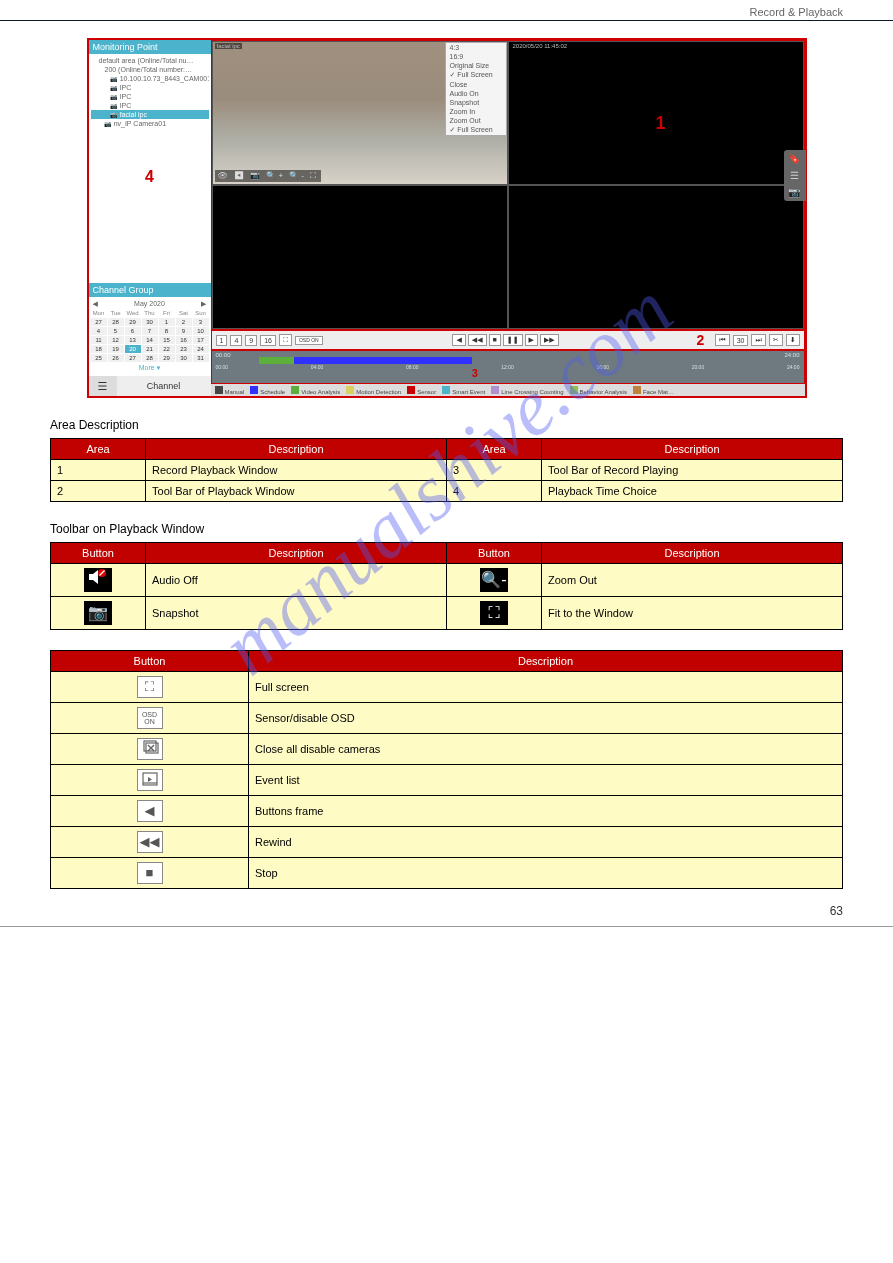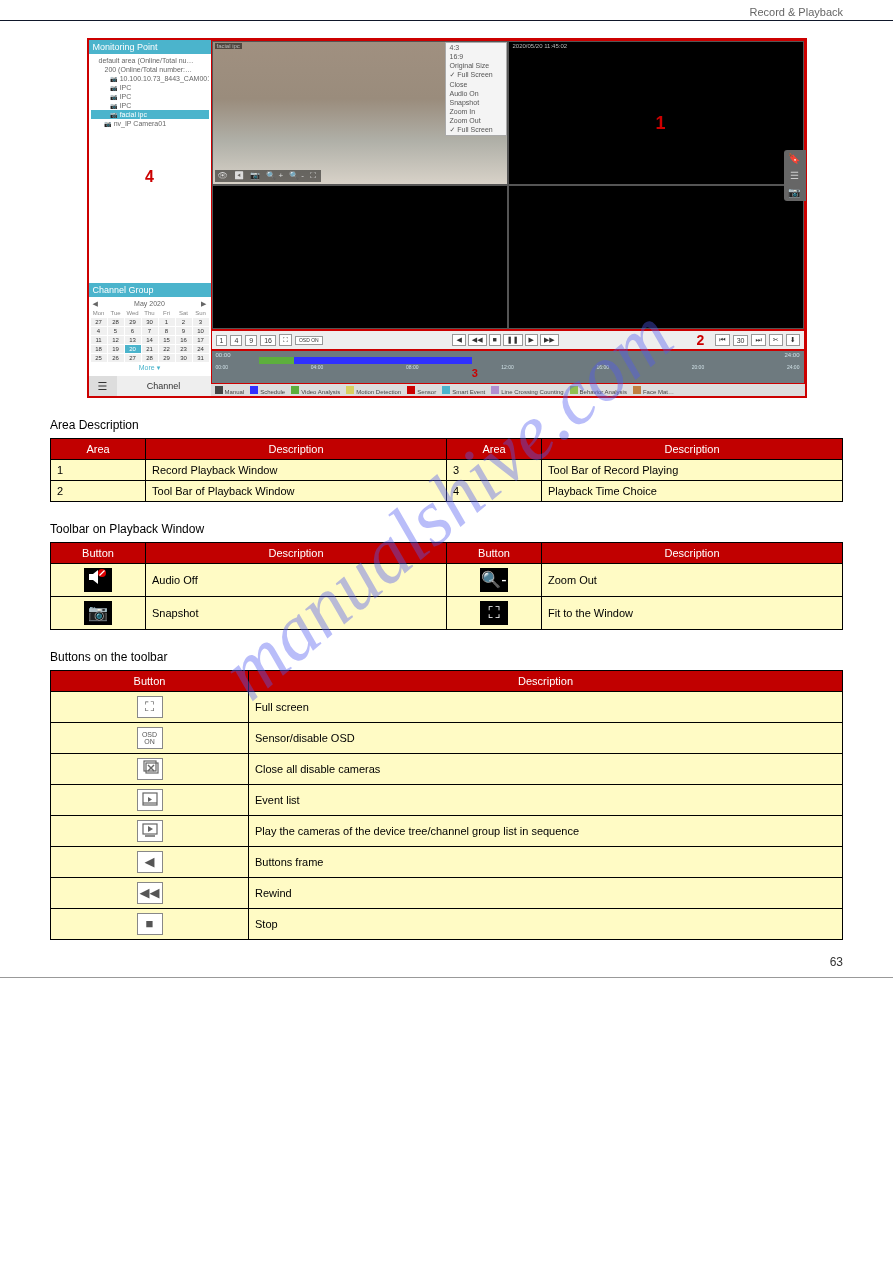--- a/index.html
+++ b/index.html
@@ -304,21 +304,20 @@
       </tr>
       <tr>
         <td class="icon-cell"><span class="icn-dark">📷</span></td>
         <td>Snapshot</td>
         <td class="icon-cell"><span class="icn-dark">⛶</span></td>
         <td>Fit to the Window</td>
       </tr>
     </tbody>
   </table>
 
-  <div class="caption">Buttons on the toolbar</div>
 
   <table class="dt">
     <colgroup>
         <col style="width:25%">
         <col style="width:75%">
       </colgroup>
     <thead>
         <tr>
       <th>Button</th>
       <th>Description</th>
@@ -345,28 +344,20 @@
       </tr>
       <tr>
         <td class="icon-cell"><span class="icn-sm"><svg width="20" height="18" viewBox="0 0 20 18">
                 <rect x="3" y="3" width="14" height="12" fill="none" stroke="#666" stroke-width="1.2"></rect>
                 <polygon points="8,7 8,12 12,9.5" fill="#666"></polygon>
                 <line x1="3" y1="13" x2="17" y2="13" stroke="#666" stroke-width="1.2"></line>
               </svg></span></td>
         <td>Event list</td>
       </tr>
       <tr>
-        <td class="icon-cell"><span class="icn-sm"><svg width="20" height="18" viewBox="0 0 20 18">
-                <rect x="3" y="3" width="14" height="10" fill="none" stroke="#666" stroke-width="1.2"></rect>
-                <polygon points="8,5 8,11 13,8" fill="#666"></polygon>
-                <line x1="5" y1="15" x2="15" y2="15" stroke="#666" stroke-width="1.5"></line>
-              </svg></span></td>
-        <td>Play the cameras of the device tree/channel group list in sequence</td>
-      </tr>
-      <tr>
         <td class="icon-cell"><span class="icn-sm">◀</span></td>
         <td>Buttons frame</td>
       </tr>
       <tr>
         <td class="icon-cell"><span class="icn-sm">◀◀</span></td>
         <td>Rewind</td>
       </tr>
       <tr>
         <td class="icon-cell"><span class="icn-sm">■</span></td>
         <td>Stop</td>

